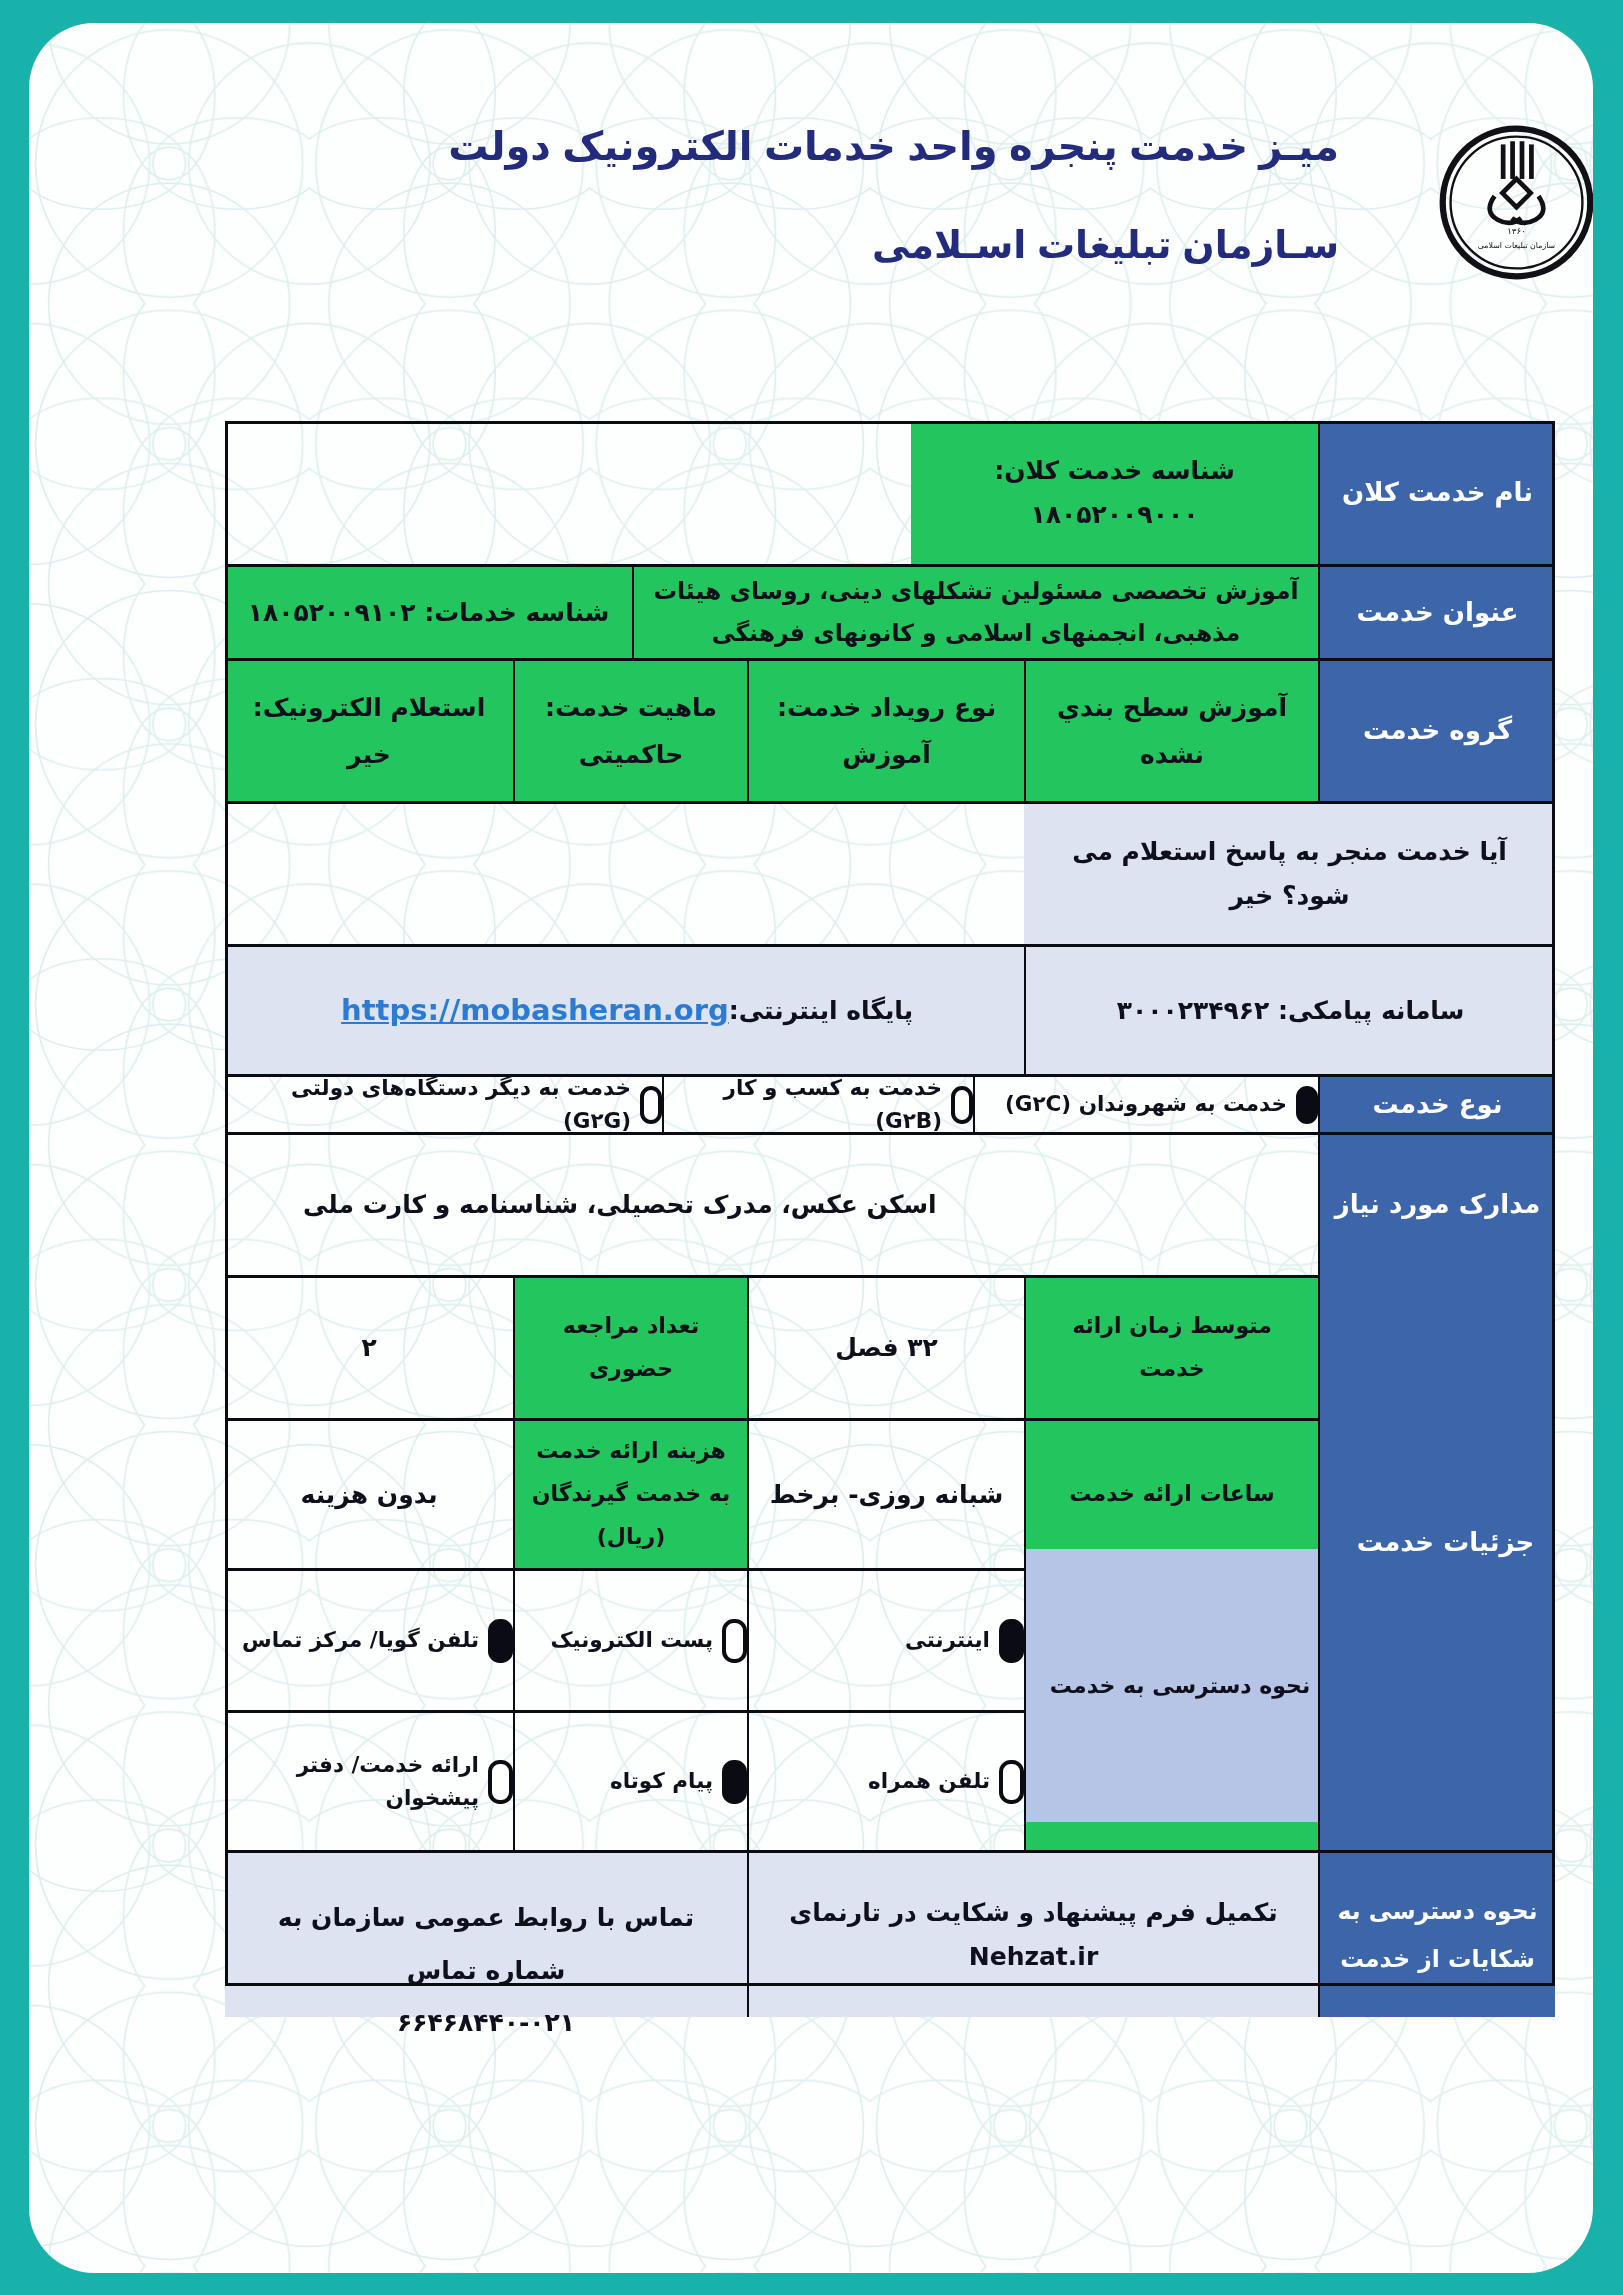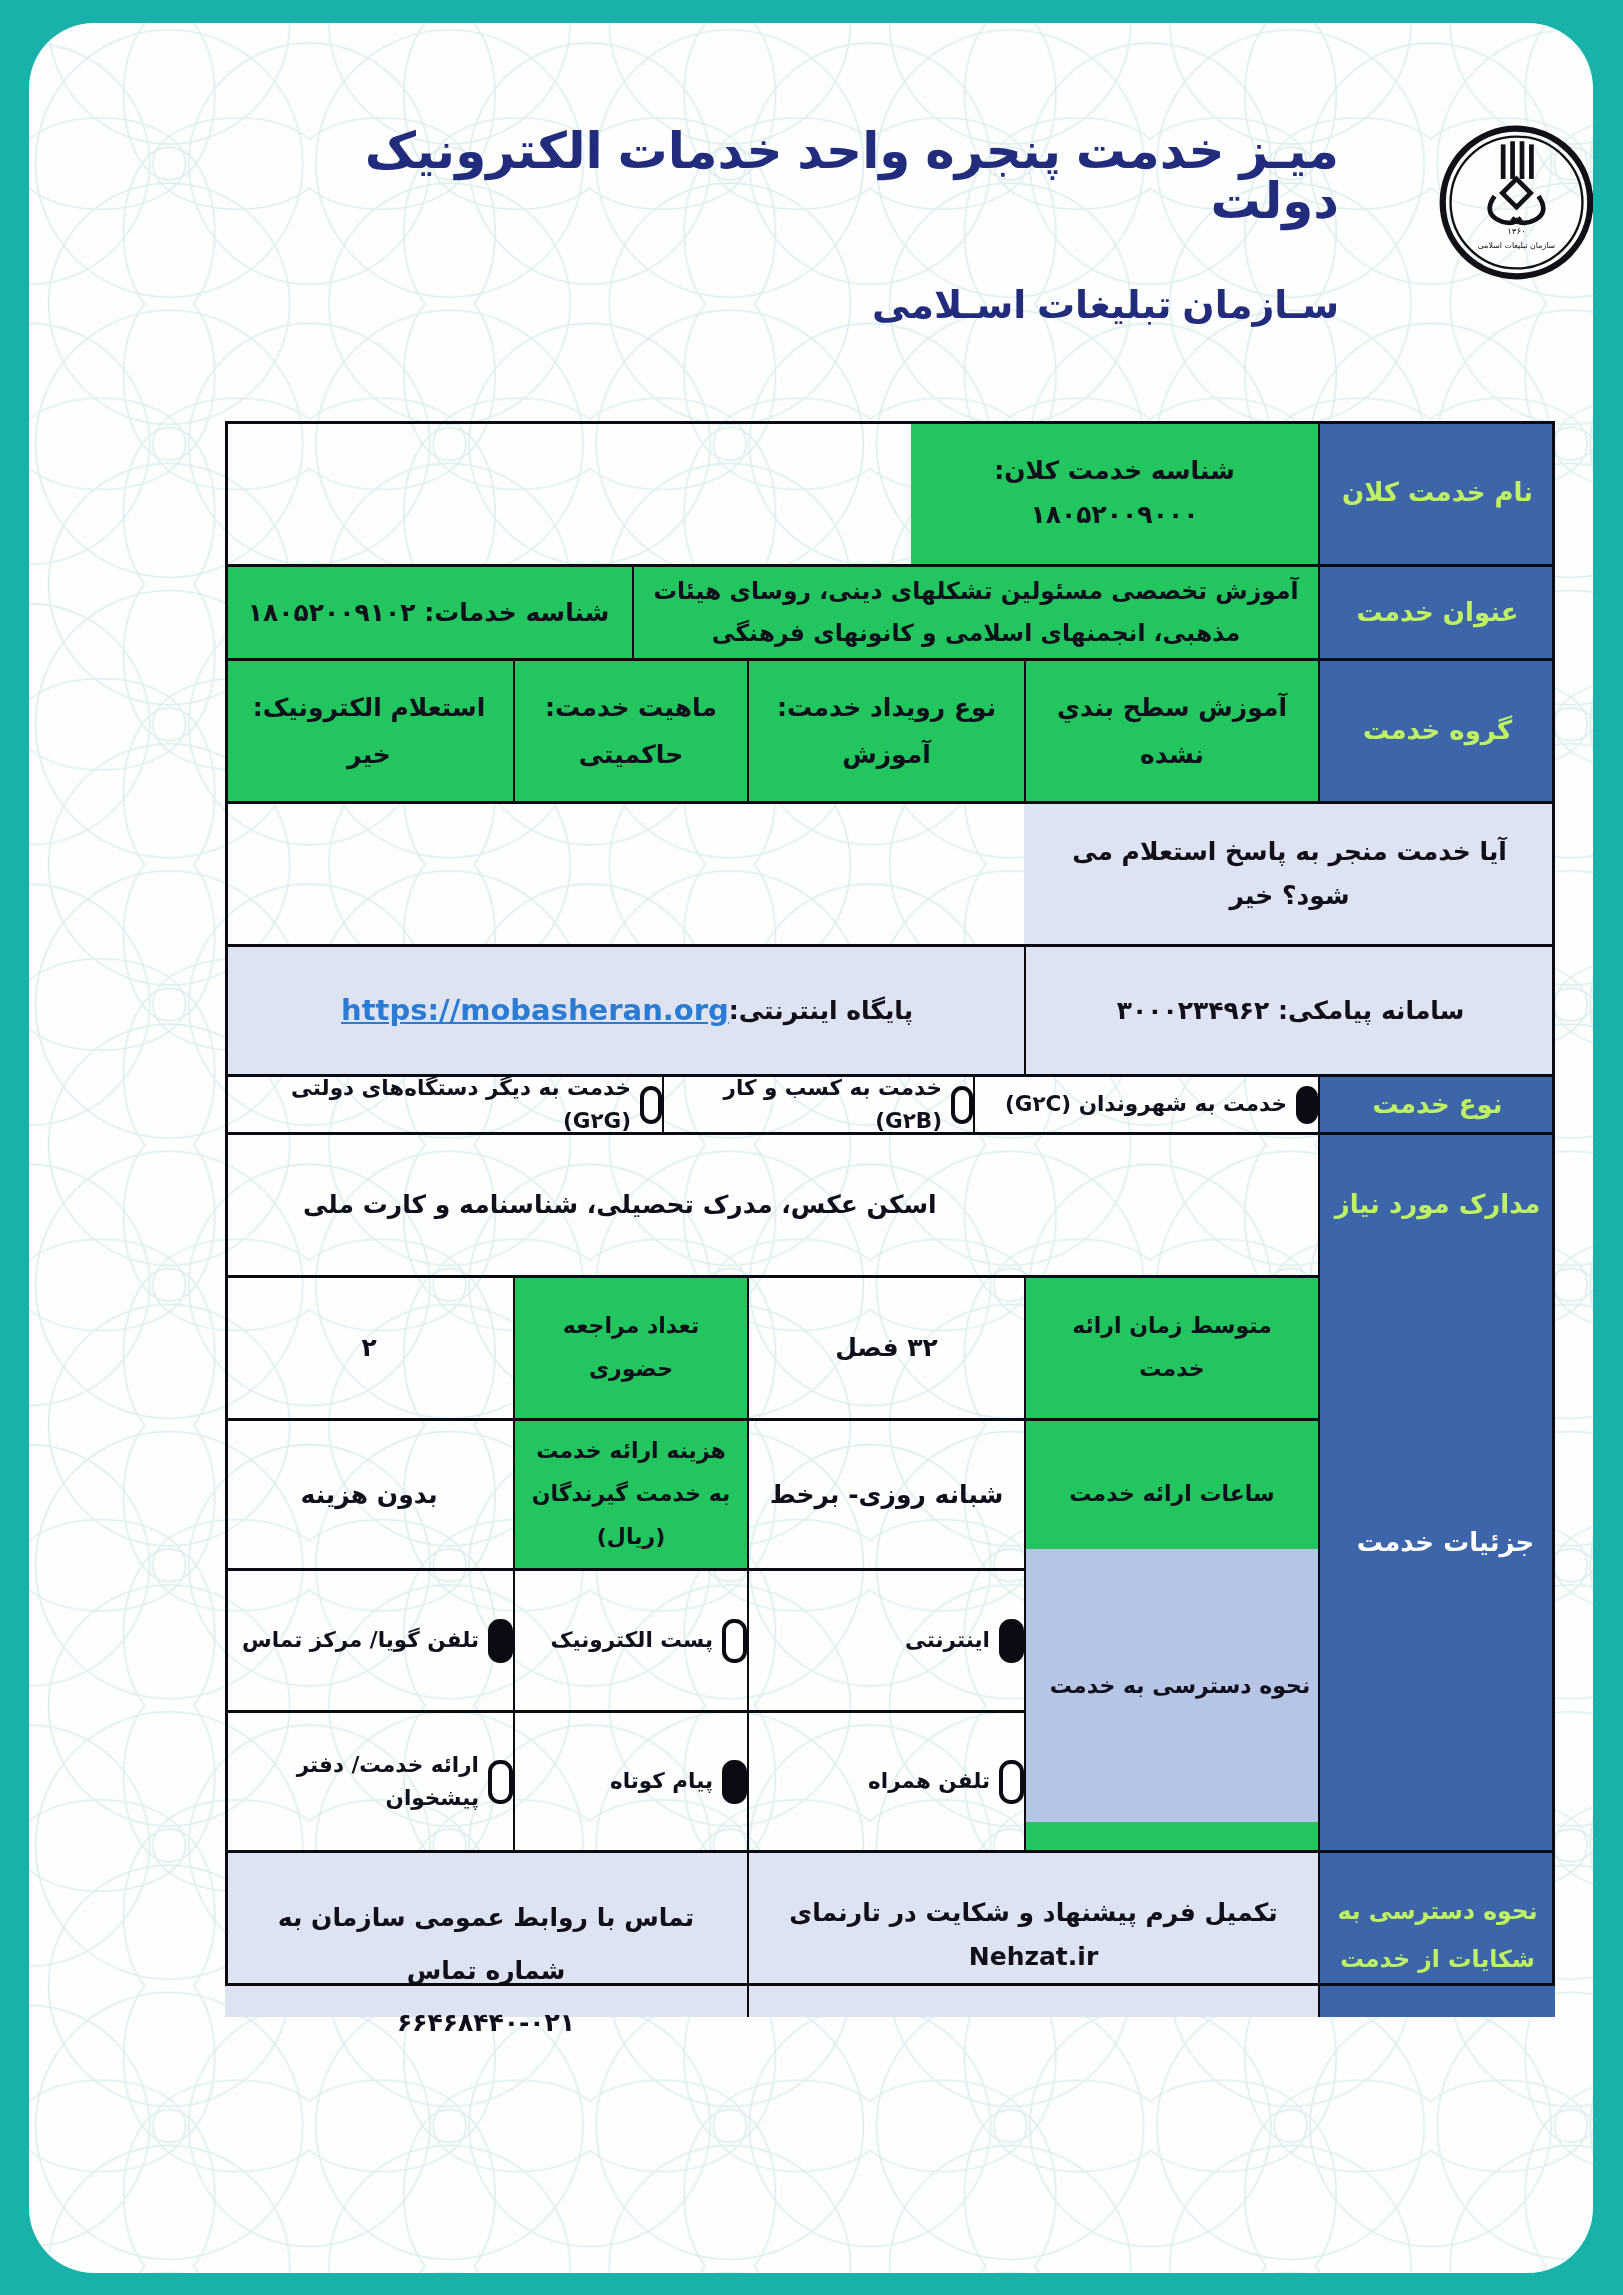--- a/index.html
+++ b/index.html
@@ -2,32 +2,32 @@
 <html lang="fa" dir="rtl" style="font-size:10.4px"><head>
 <meta charset="utf-8">
 <style>
   html,body{margin:0;padding:0;}
   body{font-family:"DejaVu Sans",sans-serif;}
   .page{position:relative;width:1623px;height:2295px;background:#19b2aa;overflow:hidden;}
   .card{position:absolute;left:29px;top:23px;width:1564px;height:2250px;background:#fdfefe;border-radius:65px;overflow:hidden;}
   .pattern-svg{position:absolute;inset:0;}
   
   .titles{position:absolute;top:103px;left:326px;right:254px;text-align:right;color:#232c7c;font-weight:bold;word-spacing:-2.6px;}
-  .title1{font-size:50px;line-height:1.0;}
+  .title1{font-size:40px;line-height:1.0;}
   .title2{font-size:38px;line-height:1.0;margin-top:60px;}
   .logo{position:absolute;left:1409px;top:101px;width:157px;height:157px;}
   
   .tbl{position:absolute;left:196px;top:398px;width:1330px;height:1565px;direction:rtl;color:#10101c;}
   .tbl-frame{position:absolute;inset:0;border:3.9px solid #0b0b14;z-index:6;pointer-events:none;}
   .row{display:flex;direction:rtl;border-top:3.3px solid #0b0b14;}
   .row.first{border-top:none;}
   .c{box-sizing:border-box;border-left:2.6px solid #0b0b14;display:flex;align-items:center;justify-content:center;
      text-align:center;font-weight:bold;font-size:25px;padding:0 14.3px;line-height:1.75;}
   .c:last-child{border-left:none;}
-  .hd{background:#3d65aa;color:#bef264;font-size:26px;line-height:2.05;}
+  .hd{background:#3d65aa;color:#ffffff;font-size:26px;line-height:2.05;}
   .lb{background:#22c55e;}
   .lv{background:#dde3f1;}
   .wh{background:transparent;}
   .lbl-sm{font-size:22px;line-height:1.95;}
   .cbcell{justify-content:flex-start;padding:0;gap:9px;text-align:right;}
   .cbcell .cblabel{font-size:21.5px;font-weight:bold;line-height:1.5;padding-left:3.9px;}
   .pill{flex:none;width:25px;height:44px;border:4.6px solid #0b0b14;border-radius:11.7px;background:#ffffff;box-sizing:border-box;}
   .pill.small{width:22px;height:38px;}
   .pill[data-checked="true"]{background:#0b0b14;}
   .span-cell{position:absolute;z-index:3;box-sizing:border-box;border-left:2.6px solid #0b0b14;

